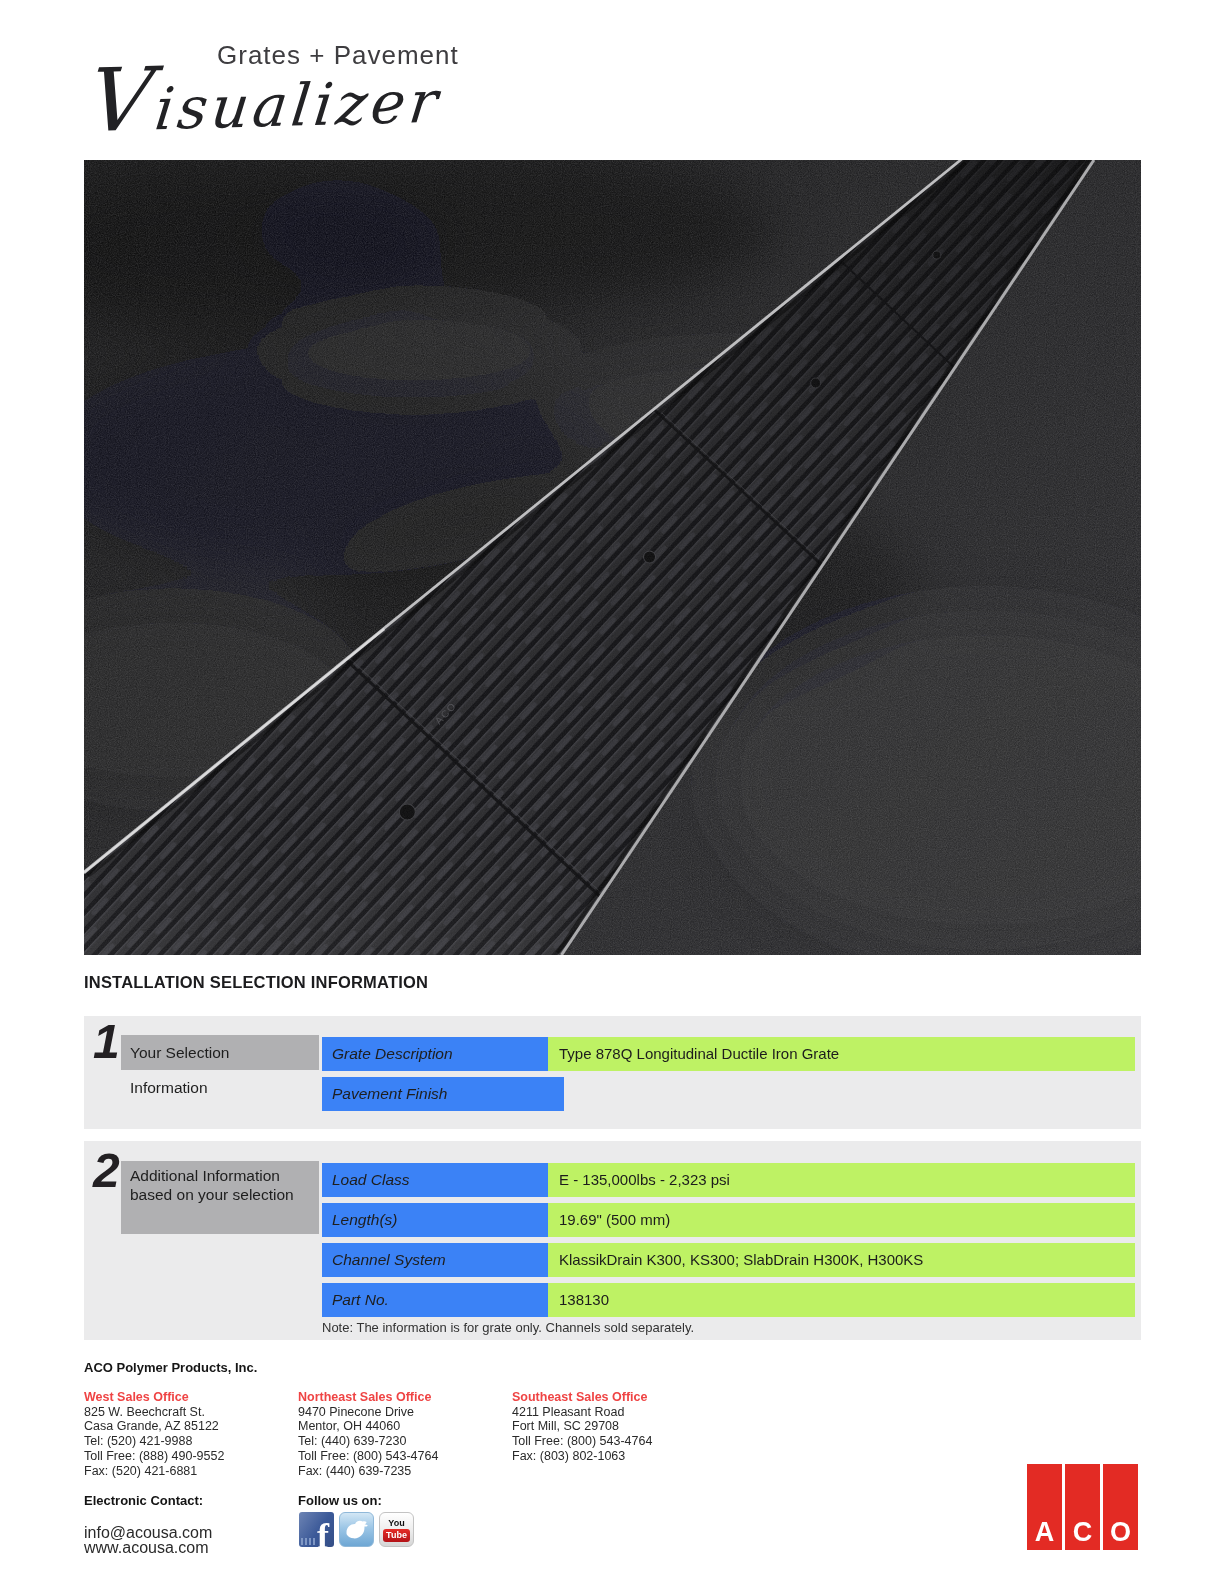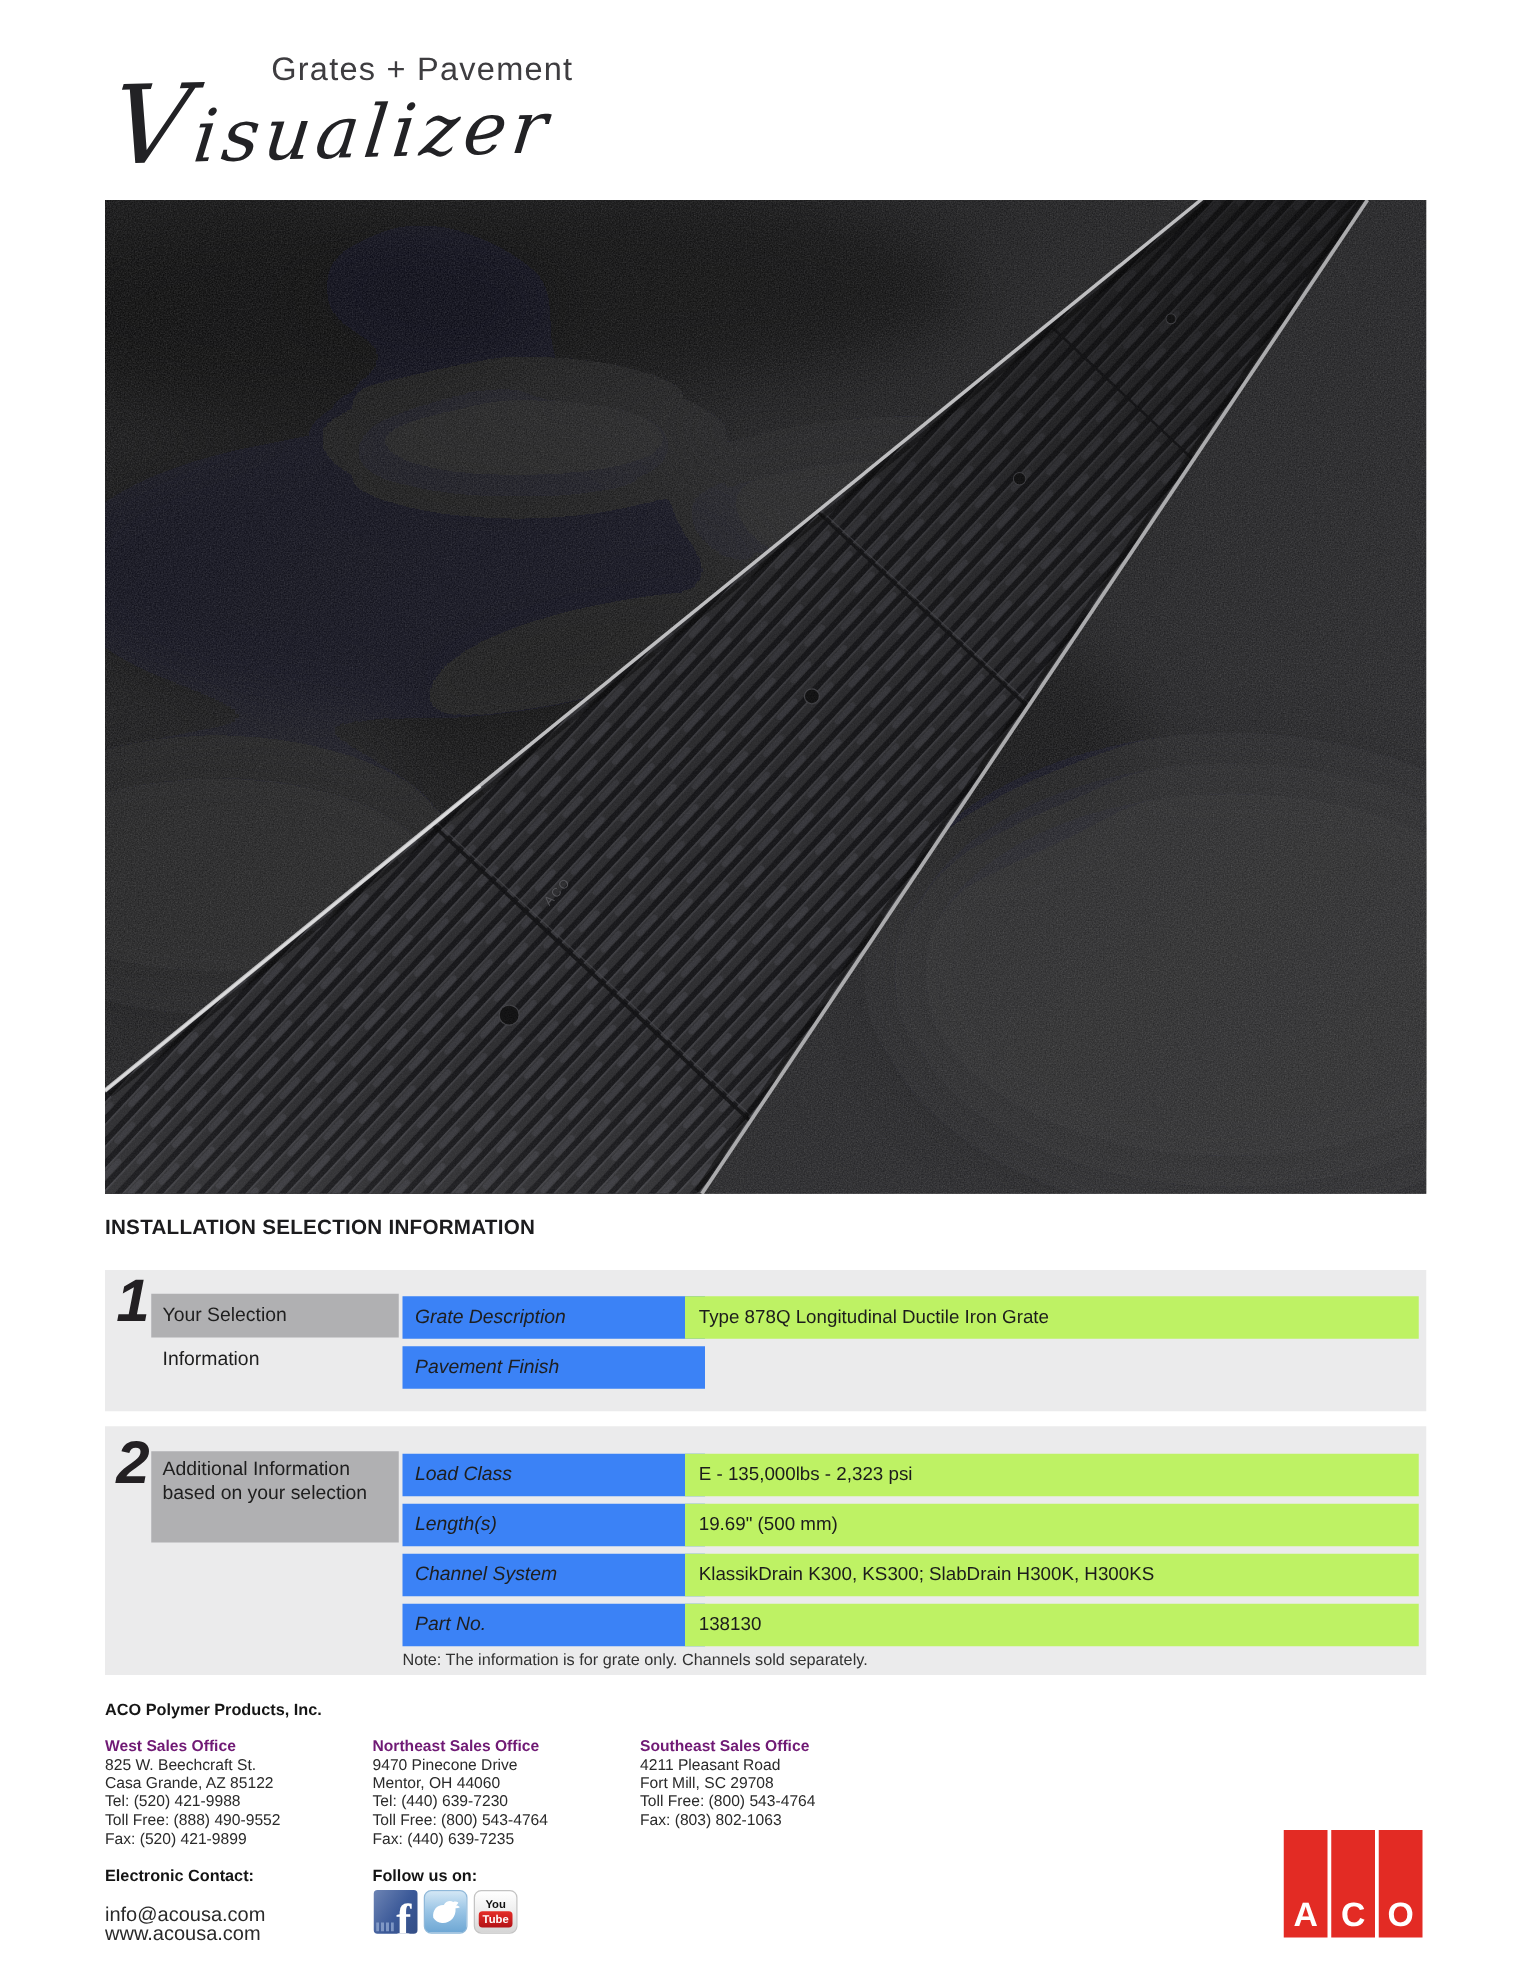--- a/index.html
+++ b/index.html
@@ -66,21 +66,21 @@
     position:absolute; left:238px; top:179px;
     font-size:13px; color:#323232;
   }
 
   
   .company {
     position:absolute; left:84px; top:1360px;
     font-size:13px; font-weight:700; color:#161616;
   }
   .office { position:absolute; top:1390px; width:200px; font-size:12.5px; line-height:14.7px; color:#2a2a2a; }
-  .office .office-name { font-weight:700; color:#701a75; }
+  .office .office-name { font-weight:700; color:#ef4444; }
   .office-1 { left:84px; } .office-2 { left:298px; } .office-3 { left:512px; }
   .electronic-label {
     position:absolute; left:84px; top:1493px;
     font-size:13px; font-weight:700; color:#141414;
   }
   .econtact { position:absolute; left:84px; top:1525px; font-size:16px; line-height:15px; }
   .econtact a { color:#2a2a2a; text-decoration:none; display:block; }
   .follow-label {
     position:absolute; left:298px; top:1493px;
     font-size:13px; font-weight:700; color:#141414;
@@ -249,21 +249,21 @@
   </div>
 
   <div class="company">ACO Polymer Products, Inc.</div>
 
   <div class="office office-1">
     <div class="office-name">West Sales Office</div>
     <div>825 W. Beechcraft St.</div>
     <div>Casa Grande, AZ 85122</div>
     <div>Tel: (520) 421-9988</div>
     <div>Toll Free: (888) 490-9552</div>
-    <div>Fax: (520) 421-9899</div>
+    <div>Fax: (520) 421-6881</div>
   </div>
 
   <div class="office office-2">
     <div class="office-name">Northeast Sales Office</div>
     <div>9470 Pinecone Drive</div>
     <div>Mentor, OH 44060</div>
     <div>Tel: (440) 639-7230</div>
     <div>Toll Free: (800) 543-4764</div>
     <div>Fax: (440) 639-7235</div>
   </div>

